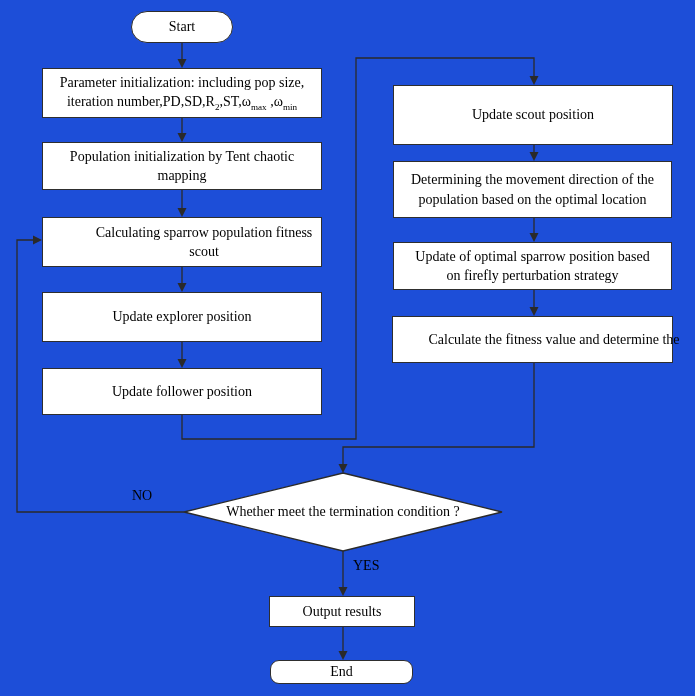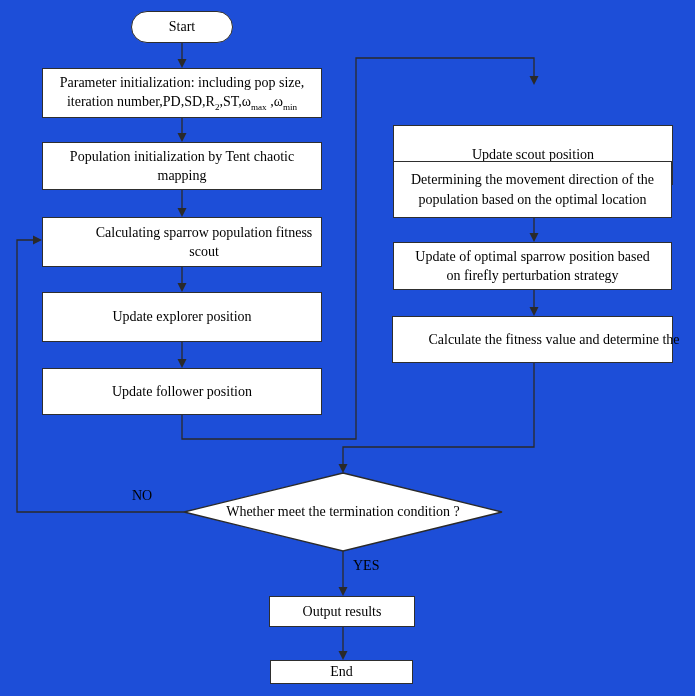--- a/index.html
+++ b/index.html
@@ -115,21 +115,21 @@
   </div>
 
   <div class="node" style="left:42px; top:292px; width:280px; height:50px;">
     <div>Update explorer position</div>
   </div>
 
   <div class="node" style="left:42px; top:368px; width:280px; height:47px;">
     <div>Update follower position</div>
   </div>
 
-  <div class="node" style="left:393px; top:85px; width:280px; height:60px;margin-top:40px;">
+  <div class="node" style="left:393px; top:85px; width:280px; height:60px;">
     <div>Update scout position</div>
   </div>
 
   <div class="node" style="left:393px; top:161px; width:279px; height:57px;">
     <div>Determining the movement direction of the</div>
     <div>population based on the optimal location</div>
   </div>
 
   <div class="node" style="left:393px; top:242px; width:279px; height:48px;">
     <div>Update of optimal sparrow position based</div>
@@ -143,17 +143,17 @@
   <div class="diamond-text" style="left:193px; top:498px; width:300px; height:28px;">Whether meet the termination condition ?</div>
 
   <div class="plain-label" style="left:132px; top:488px;">NO</div>
 
   <div class="plain-label" style="left:353px; top:558px;">YES</div>
 
   <div class="node" style="left:269px; top:596px; width:146px; height:31px;">
     <div>Output results</div>
   </div>
 
-  <div class="node" style="left:270px; top:660px; width:143px; height:24px;">
+  <div class="node" style="left:270px; top:660px; width:143px; height:24px;border-radius:9px;">
     <div>End</div>
   </div>
 
 </div>
 
 </body></html>

